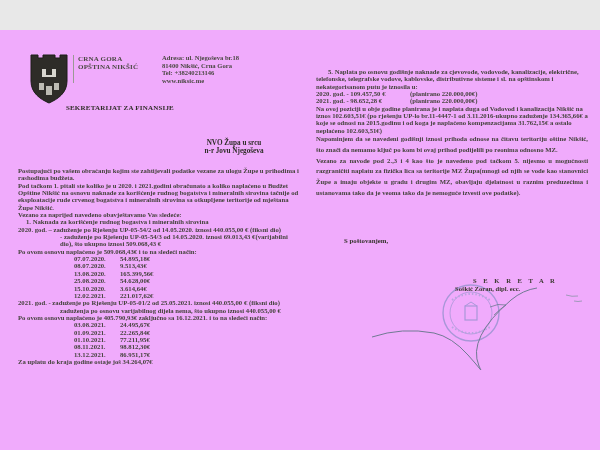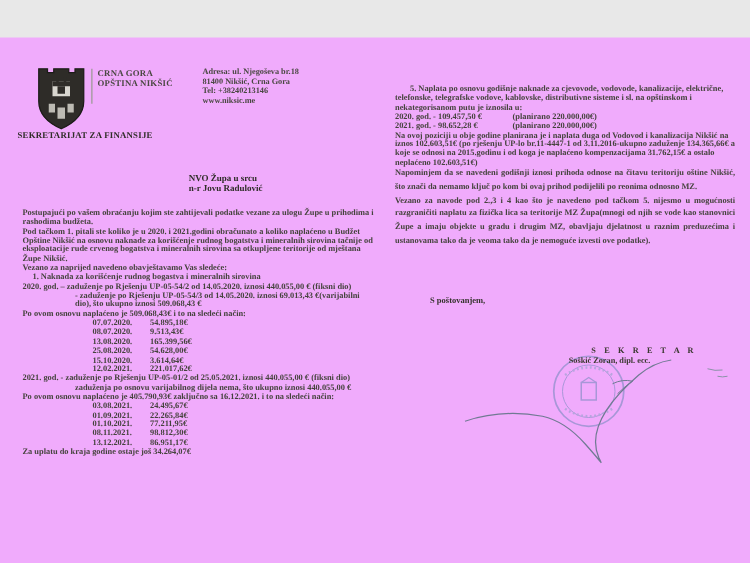--- a/index.html
+++ b/index.html
@@ -5,22 +5,22 @@
   html,body{margin:0;padding:0;background:#e8e8e8;}
   .page{
     position:relative;width:600px;height:450px;background:#f0abfc;
     font-family:"Liberation Serif", serif;color:#403e39;overflow:hidden;margin-top:30px;
   }
   
   .coat{position:absolute;left:29px;top:23px;width:40px;height:52px;}
   .org-divider{position:absolute;left:73px;top:25px;width:1px;height:28px;background:#9a9a94;}
   .org-block{position:absolute;left:78px;top:25px;font-size:7px;line-height:8px;font-weight:bold;color:#4a4842;letter-spacing:.2px;}
   .addr-block{position:absolute;left:162px;top:24px;font-size:6.6px;line-height:7.6px;font-weight:bold;color:#4a4842;}
-  .dept-block{position:absolute;left:14px;top:74px;width:160px;text-align:left;font-size:7px;line-height:8px;font-weight:bold;color:#2f2d28;letter-spacing:.2px;}
-  .recipient{position:absolute;left:151px;top:109px;width:140px;font-size:7.2px;line-height:8.2px;font-weight:bold;color:#2f2d28;}
+  .dept-block{position:absolute;left:14px;top:74px;width:160px;text-align:right;font-size:7px;line-height:8px;font-weight:bold;color:#2f2d28;letter-spacing:.2px;}
+  .recipient{position:absolute;left:164px;top:109px;width:140px;text-align:center;font-size:7.2px;line-height:8.2px;font-weight:bold;color:#2f2d28;}
   
   .col-left{position:absolute;left:18px;top:137px;width:284px;font-size:6.7px;line-height:7.35px;font-weight:bold;color:#45433d;}
   .col-left p{margin:0;}
   .sec1{margin-top:10px;}
   .sec1-title{text-indent:8px;}
   .hang{padding-left:42px;text-indent:0;}
   .pay-intro{margin-top:5px;}
   .pay-list{margin:0 0 0 56px;}
   .pay-row span.d{display:inline-block;width:46px;}
   .gap-top{margin-top:12px;}
@@ -61,21 +61,21 @@
     <div>81400 Nikšić, Crna Gora</div>
     <div>Tel: +38240213146</div>
     <div>www.niksic.me</div>
   </div>
   <div class="dept-block">
     <div>SEKRETARIJAT ZA FINANSIJE</div>
   </div>
 
   <div class="recipient">
     <div>NVO Župa u srcu</div>
-    <div>n-r Jovu Radulović</div>
+    <div>n-r Jovu Njegoševa</div>
   </div>
 
   <div class="col-left">
     <p>Postupajući po vašem obraćanju kojim ste zahtijevali podatke vezane za ulogu Župe u prihodima i rashodima budžeta.</p>
     <p>Pod tačkom 1. pitali ste koliko je u 2020. i 2021.godini obračunato a koliko naplaćeno u Budžet Opštine Nikšić na osnovu naknade za korišćenje rudnog bogatstva i mineralnih sirovina tačnije od eksploatacije rude crvenog bogatstva i mineralnih sirovina sa otkupljene teritorije od mještana Župe Nikšić.</p>
     <p>Vezano za naprijed navedeno obavještavamo Vas sledeće:</p>
 
     <p class="sec1 sec1-title">1. Naknada za korišćenje rudnog bogastva i mineralnih sirovina</p>
     <p>2020. god. – zaduženje po Rješenju UP-05-54/2 od 14.05.2020. iznosi 440.055,00 € (fiksni dio)</p>
     <p class="hang">- zaduženje po Rješenju UP-05-54/3 od 14.05.2020. iznosi 69.013,43 €(varijabilni dio), što ukupno iznosi 509.068,43 €</p>

